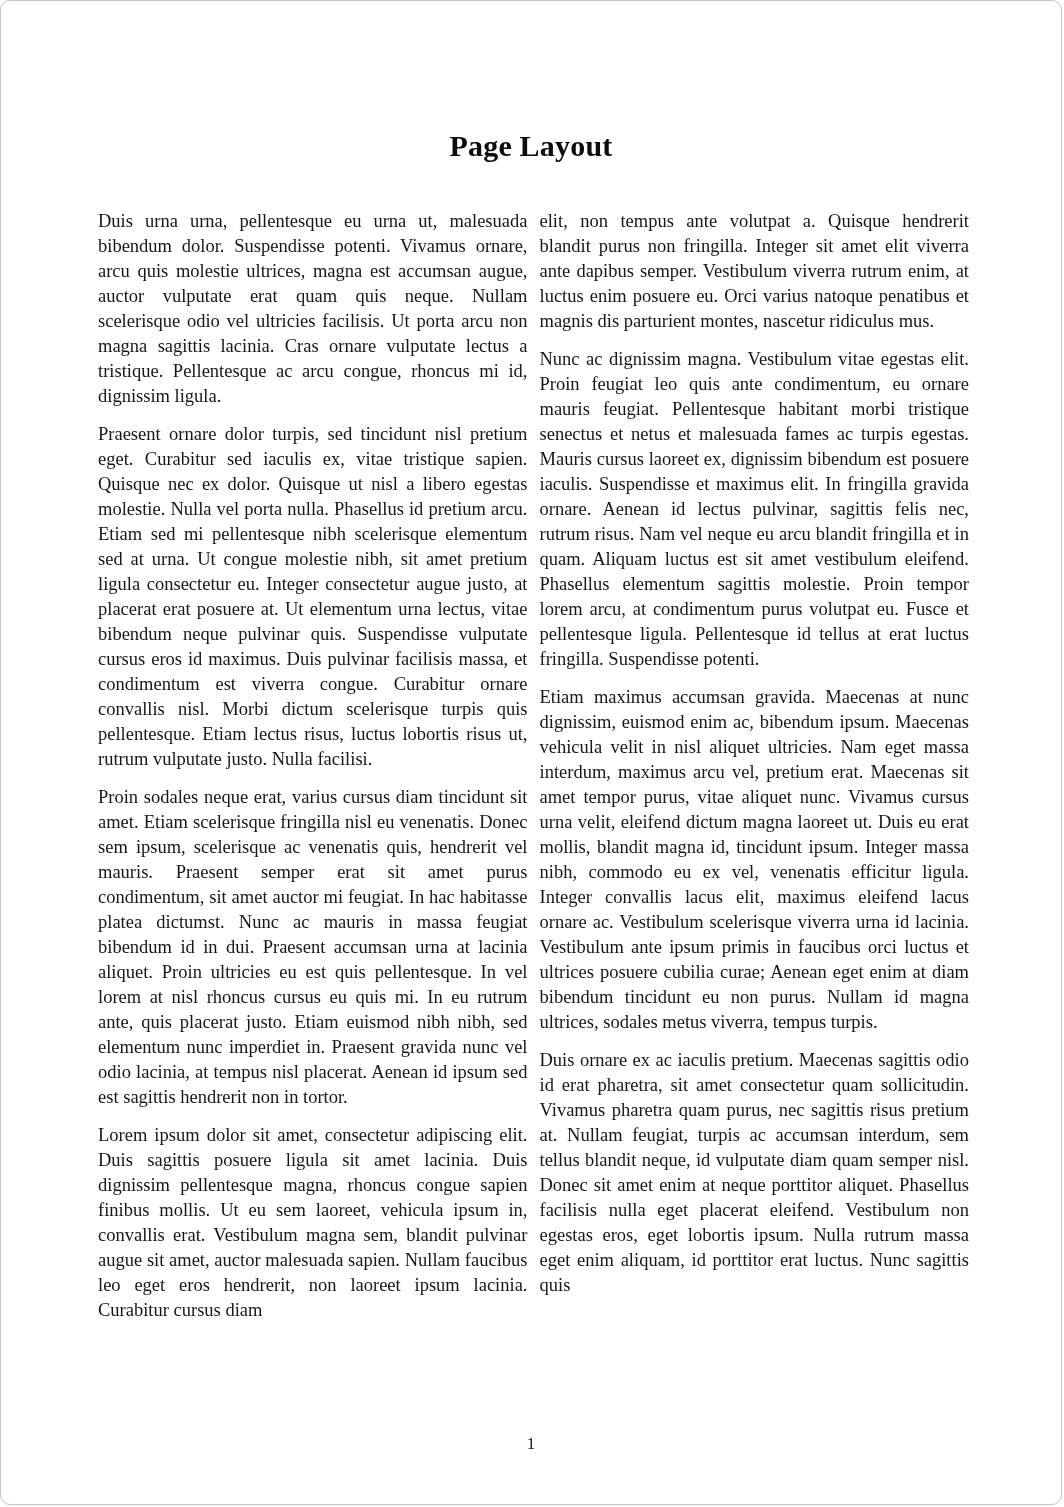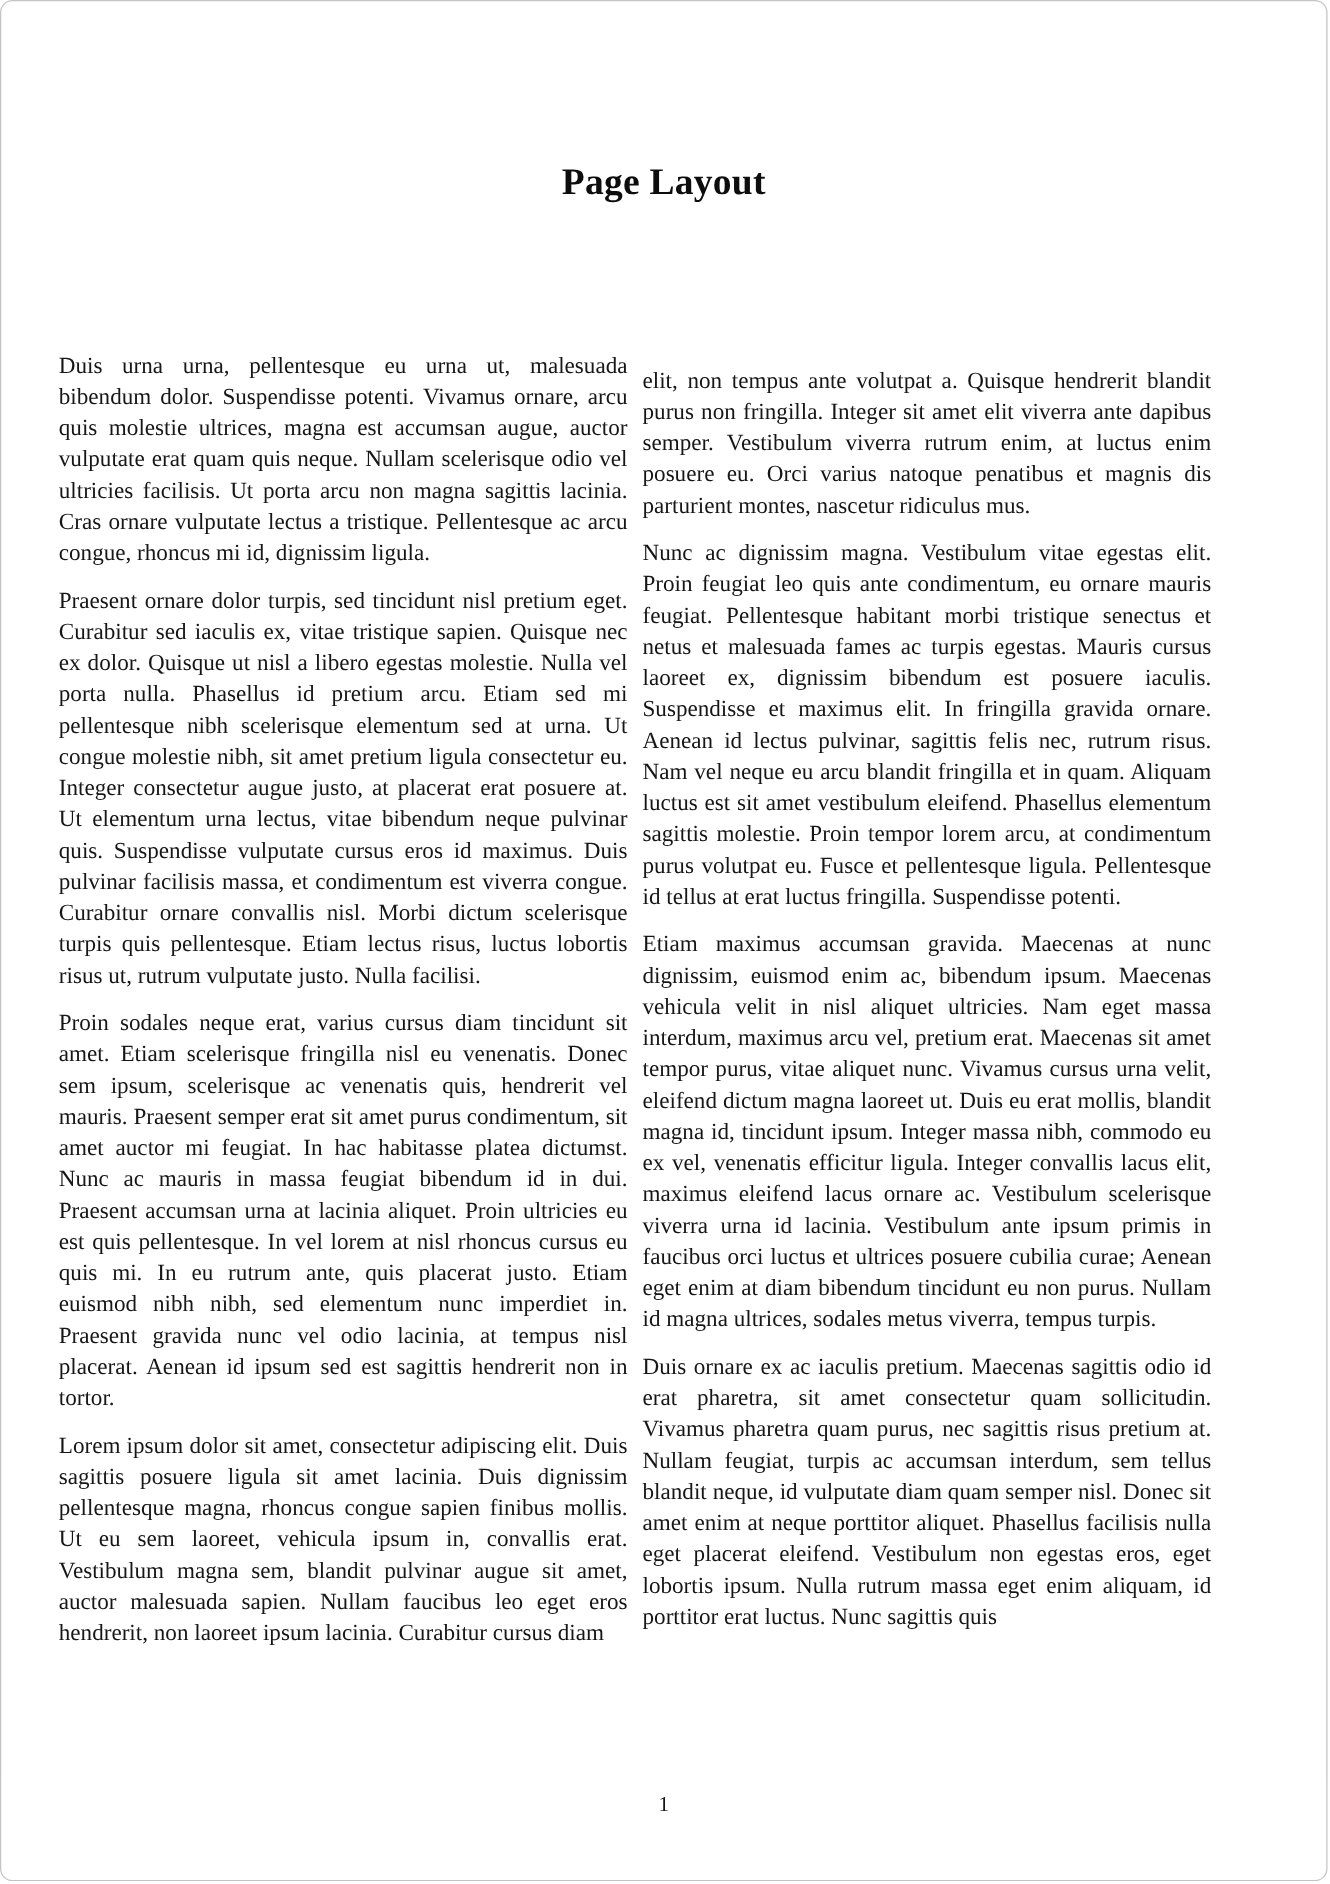--- a/index.html
+++ b/index.html
@@ -25,25 +25,24 @@
     text-align: center;
     font-size: 30px;
     line-height: 42px;
     font-weight: bold;
     letter-spacing: 0.2px;
     color: #0d0d0d;
   }
   .columns {
     display: flex;
     gap: 12px;
-    padding: 0 92px 0 46px;
+    padding: 0 92px 0 97px;
     margin-top: 42px;
     height: 1195px;
     overflow: hidden;
-    align-items: center;
   }
   .col {
     flex: 1 1 0;
     min-width: 0;
   }
   .col p {
     margin: 0 0 13px 0;
     font-size: 18.5px;
     line-height: 25px;
     text-align: justify;

